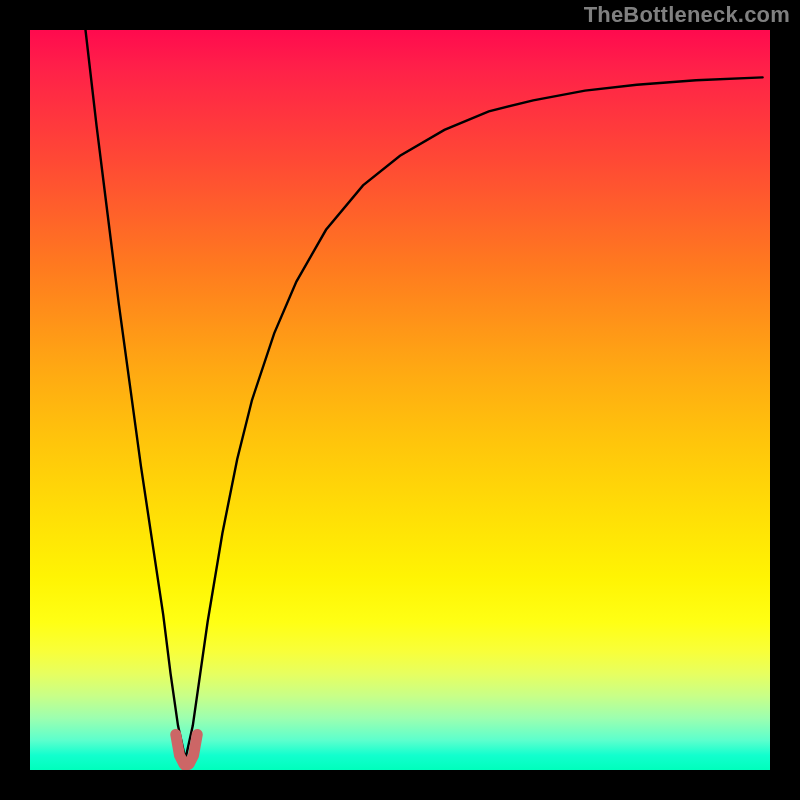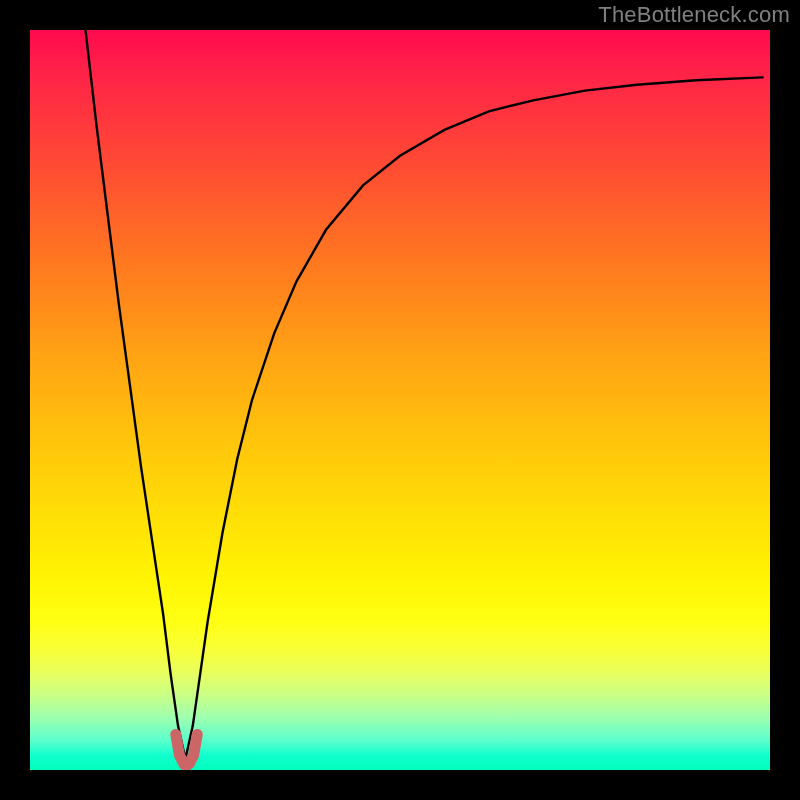--- a/index.html
+++ b/index.html
@@ -16,21 +16,21 @@
     width: 800px;
     height: 800px;
     background: #000;
   }
   .watermark {
     position: absolute;
     top: 2px;
     right: 10px;
     color: #808080;
     font-size: 22px;
-    font-weight: 400;
+    font-weight: 700;
     letter-spacing: 0.2px;
     z-index: 10;
   }
   .plot-area {
     position: absolute;
     left: 30px;
     top: 30px;
     width: 740px;
     height: 740px;
   }

